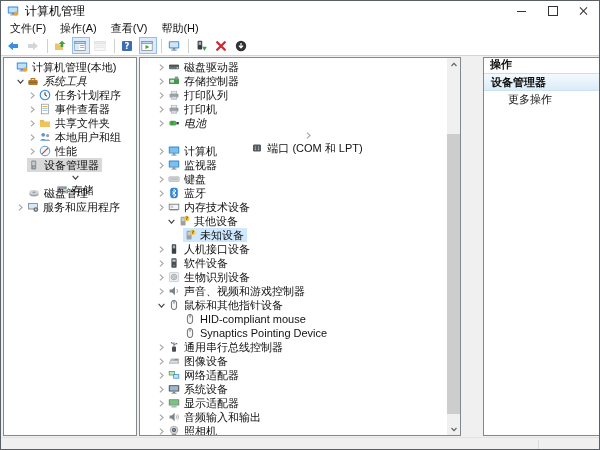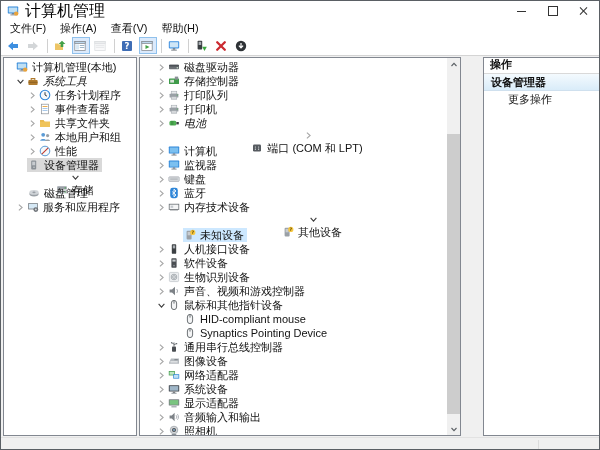--- a/index.html
+++ b/index.html
@@ -3,21 +3,21 @@
 <meta charset="utf-8">
 <style>
   html,body{margin:0;padding:0;background:#fff;}
   .win{position:relative;width:600px;height:450px;box-sizing:border-box;border:1px solid #5a5f64;
        background:#fff;font-family:"Liberation Sans","DejaVu Sans",sans-serif;font-size:11px;color:#111;
        overflow:hidden;}
   
   .titlebar{height:20px;display:flex;align-items:center;background:#fff;}
   .tb-icon{width:13px;height:13px;margin:0 5px 0 6px;display:inline-flex;}
   .tb-icon svg{width:12px;height:12px;}
-  .tb-title{font-size:16px;color:#000;}
+  .tb-title{font-size:12px;color:#000;}
   .tb-sp{flex:1;}
   .tb-btn{width:31px;height:20px;display:inline-flex;align-items:center;justify-content:center;color:#333;}
   .glyph-min{width:9px;height:1px;background:#333;display:block;}
   .glyph-max{width:8px;height:8px;border:1px solid #333;display:block;}
   .glyph-close{position:relative;width:10px;height:10px;display:block;}
   .glyph-close::before,.glyph-close::after{content:"";position:absolute;left:4.5px;top:0;width:1px;height:10px;background:#333;}
   .glyph-close::before{transform:rotate(45deg);} .glyph-close::after{transform:rotate(-45deg);}
   
   .menubar{height:15px;display:flex;align-items:center;padding-left:2px;background:#fff;}
   .mitem{padding:0 7px;line-height:15px;}
@@ -571,21 +571,21 @@
               <span class="icn">
                 <svg viewBox="0 0 12 12">
                   <rect x="1.2" y="3.2" width="9.6" height="5.2" fill="#f4f5f6" stroke="#6b7075" stroke-width="0.8"></rect>
                   <path d="M3 8.4 L3 10 M5 8.4 L5 10 M7 8.4 L7 10 M9 8.4 L9 10" stroke="#6b7075" stroke-width="0.7"></path>
                   <rect x="2.6" y="4.6" width="2.6" height="2.2" fill="#c2c7cc"></rect>
                 </svg>
               </span>
               <span class="lbl">内存技术设备</span>
             </span>
           </div>
-          <div class="trow" style="padding-left: 18px; flex-direction: column;">
+          <div class="trow" style="padding-left: 18px;">
             <span class="exp">
               <svg viewBox="0 0 10 10">
                 <path d="M1.8 3.2 L5 6.8 L8.2 3.2" fill="none" stroke="#3c3c3c" stroke-width="1.2"></path>
               </svg>
             </span>
             <span class="hl">
               <span class="icn">
                 <svg viewBox="0 0 12 12">
                   <rect x="2.6" y="1.8" width="5" height="8.6" rx="1" fill="#9aa0a6"></rect>
                   <rect x="3.6" y="2.9" width="3" height="3.4" fill="#c8ccd0"></rect>

